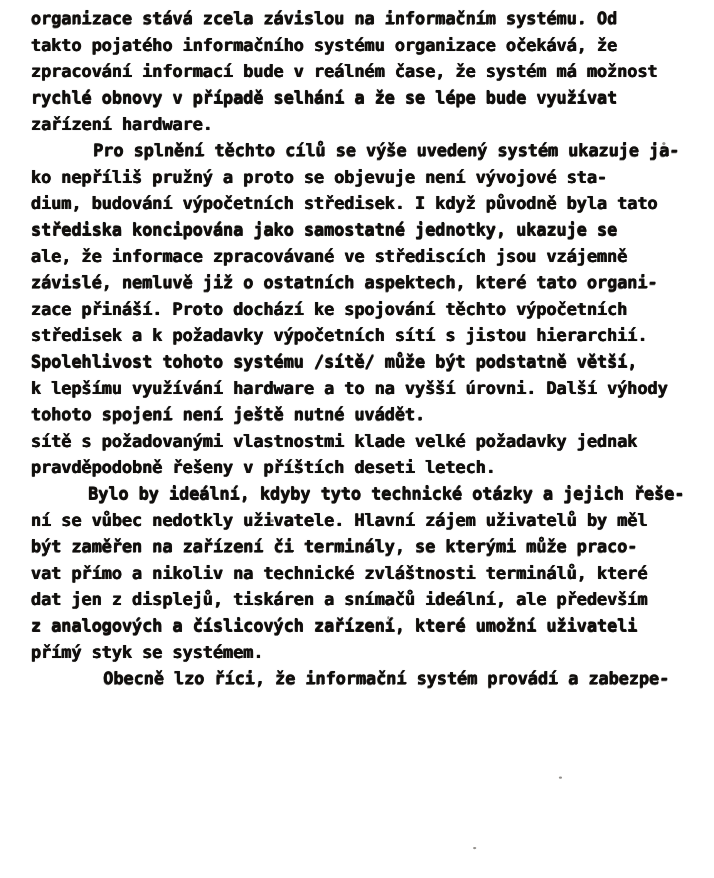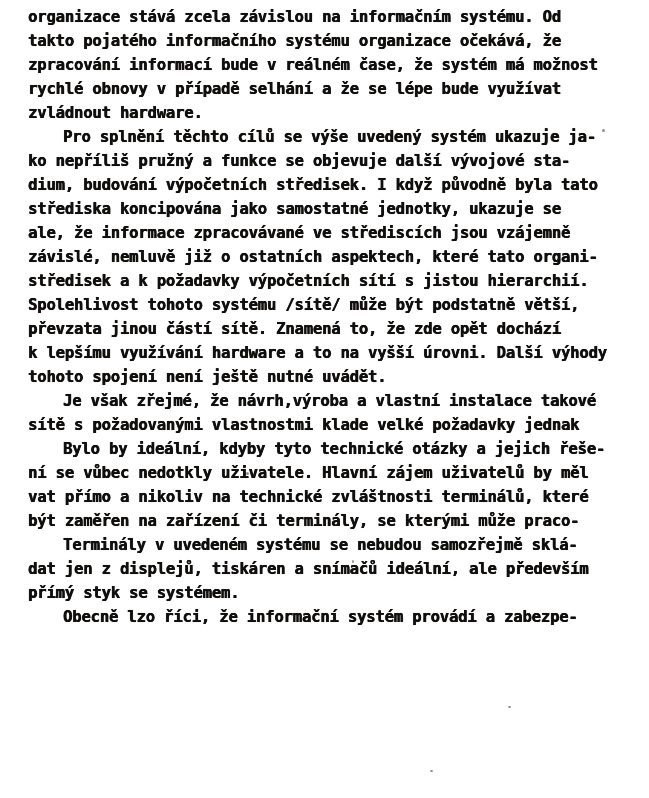--- a/index.html
+++ b/index.html
@@ -33,58 +33,59 @@
       -0.2px 0.3px 0.4px rgba(10, 8, 6, 0.55),
       0 0 1px rgba(20, 16, 12, 0.35);
     filter: contrast(1.05);
   }
   .line {
     white-space: pre;
     height: 24px;
   }
   .line.indent {
     padding-left: 35px;
+    text-align: center;
   }
   
   .speck {
     position: absolute;
     background: #3a342e;
     border-radius: 50%;
     opacity: 0.55;
   }
 </style>
 </head>
 <body>
 
 <div class="page">
   <div class="scan-text" id="text-block">
       <div class="line">organizace stává zcela závislou na informačním systému. Od</div>
       <div class="line">takto pojatého informačního systému organizace očekává, že</div>
       <div class="line">zpracování informací bude v reálném čase, že systém má možnost</div>
       <div class="line">rychlé obnovy v případě selhání a že se lépe bude využívat</div>
-      <div class="line">zvládnout hardware.</div>
+      <div class="line">zařízení hardware.</div>
       <div class="line indent">Pro splnění těchto cílů se výše uvedený systém ukazuje ja-</div>
-      <div class="line">ko nepříliš pružný a funkce se objevuje další vývojové sta-</div>
+      <div class="line">ko nepříliš pružný a proto se objevuje není vývojové sta-</div>
       <div class="line">dium, budování výpočetních středisek. I když původně byla tato</div>
       <div class="line">střediska koncipována jako samostatné jednotky, ukazuje se</div>
       <div class="line">ale, že informace zpracovávané ve střediscích jsou vzájemně</div>
       <div class="line">závislé, nemluvě již o ostatních aspektech, které tato organi-</div>
+      <div class="line">zace přináší. Proto dochází ke spojování těchto výpočetních</div>
       <div class="line">středisek a k požadavky výpočetních sítí s jistou hierarchií.</div>
       <div class="line">Spolehlivost tohoto systému /sítě/ může být podstatně větší,</div>
-      <div class="line">převzata jinou částí sítě. Znamená to, že zde opět dochází</div>
       <div class="line">k lepšímu využívání hardware a to na vyšší úrovni. Další výhody</div>
       <div class="line">tohoto spojení není ještě nutné uvádět.</div>
-      <div class="line indent">Je však zřejmé, že návrh,výroba a vlastní instalace takové</div>
       <div class="line">sítě s požadovanými vlastnostmi klade velké požadavky jednak</div>
+      <div class="line">pravděpodobně řešeny v příštích deseti letech.</div>
       <div class="line indent">Bylo by ideální, kdyby tyto technické otázky a jejich řeše-</div>
       <div class="line">ní se vůbec nedotkly uživatele. Hlavní zájem uživatelů by měl</div>
+      <div class="line">být zaměřen na zařízení či terminály, se kterými může praco-</div>
       <div class="line">vat přímo a nikoliv na technické zvláštnosti terminálů, které</div>
-      <div class="line">být zaměřen na zařízení či terminály, se kterými může praco-</div>
-      <div class="line indent">Terminály v uvedeném systému se nebudou samozřejmě sklá-</div>
       <div class="line">dat jen z displejů, tiskáren a snímačů ideální, ale především</div>
+      <div class="line">z analogových a číslicových zařízení, které umožní uživateli</div>
       <div class="line">přímý styk se systémem.</div>
       <div class="line indent">Obecně lzo říci, že informační systém provádí a zabezpe-</div>
     </div>
 
   <span class="speck" style="left:602px; top:129px; width:3px; height:3px;"></span>
   <span class="speck" style="left:246px; top:472px; width:3px; height:3px;"></span>
   <span class="speck" style="left:352px; top:560px; width:2px; height:3px;"></span>
   <span class="speck" style="left:508px; top:706px; width:3px; height:2px;"></span>
   <span class="speck" style="left:430px; top:770px; width:3px; height:2px;"></span>
 </div>

